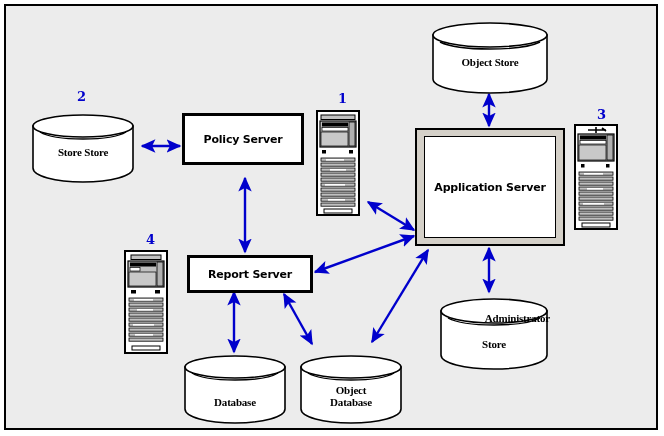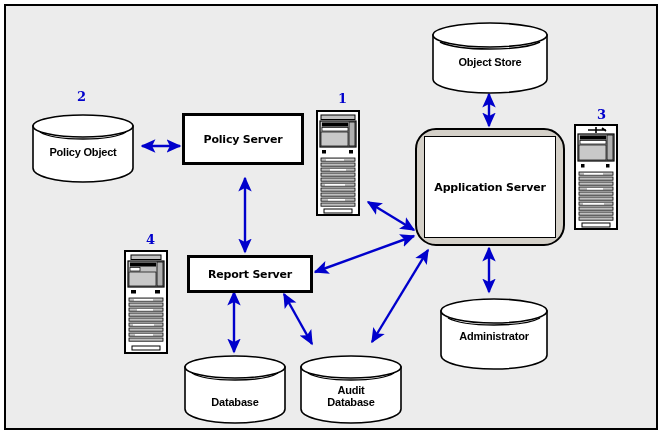--- a/index.html
+++ b/index.html
@@ -22,21 +22,21 @@
   #svg-layer{
     position:absolute;left:0;top:0;width:664px;height:436px;
     pointer-events:none;
   }
   
   .cyl{position:absolute;}
   .cyl .cyl-svg{position:absolute;left:0;top:0;}
   .cyl .cyl-label{
     position:absolute;left:0;right:0;
     text-align:center;
-    font-family:Liberation Sans, sans-serif;
+    font-family:Liberation Serif, serif;
     font-weight:bold;
     font-size:11px;
     color:#000;
     line-height:12px;
     letter-spacing:-0.2px;
   }
   
   .nodebox{
     position:absolute;
     background:#d4d0c8;
@@ -49,21 +49,21 @@
     box-sizing:border-box;
     width:100%;height:100%;
     display:flex;align-items:center;justify-content:center;
     text-align:center;
     font-family:"DejaVu Sans",sans-serif;
     font-weight:bold;
     font-size:11px;
     color:#000;
     letter-spacing:-0.2px;
   }
-  .nodebox.stacked{display:flex;flex-direction:column;gap:4px;padding:6px 7px;border-radius:21px;}
+  .nodebox.stacked{display:flex;flex-direction:column;gap:4px;padding:6px 7px;}
   .nodebox.stacked .inner{flex:1;}
   
   .tower{position:absolute;}
   
   .numlabel{
     position:absolute;
     font-family:"DejaVu Serif",serif;
     font-weight:bold;
     font-size:13px;
     color:#0000cc;
@@ -112,57 +112,58 @@
   <div class="numlabel" style="left:338px;top:92px;">1</div>
   <div class="numlabel" style="left:597px;top:108px;">3</div>
   <div class="numlabel" style="left:146px;top:233px;">4</div>
 
   <div class="cyl" style="left:30px;top:112px;width:106px;height:72px;">
     <svg class="cyl-svg" width="106" height="72" viewBox="0 0 106 72">
       <path d="M3,14 L3,56 C3,64 25,70 53,70 C81,70 103,64 103,56 L103,14 Z" fill="#ffffff" stroke="#000000" stroke-width="1.6"></path>
       <ellipse cx="53" cy="14" rx="50" ry="11" fill="#ffffff" stroke="#000000" stroke-width="1.6"></ellipse>
       <path d="M10,20 C18,25 32,27 53,27 C74,27 88,25 96,20" fill="none" stroke="#000000" stroke-width="1.4"></path>
     </svg>
-    <div class="cyl-label" style="top:34px;">Policy Object</div>
+    <div class="cyl-label" style="top:34px;">Store Store</div>
   </div>
 
   <div class="cyl" style="left:430px;top:20px;width:120px;height:76px;">
     <svg class="cyl-svg" width="120" height="76" viewBox="0 0 120 76">
       <path d="M3,15 L3,59 C3,67 28,73 60,73 C92,73 117,67 117,59 L117,15 Z" fill="#ffffff" stroke="#000000" stroke-width="1.6"></path>
       <ellipse cx="60" cy="15" rx="57" ry="12" fill="#ffffff" stroke="#000000" stroke-width="1.6"></ellipse>
       <path d="M10,22 C20,27 38,29 60,29 C82,29 100,27 110,22" fill="none" stroke="#000000" stroke-width="1.4"></path>
     </svg>
     <div class="cyl-label" style="top:36px;">Object Store</div>
   </div>
 
   <div class="cyl" style="left:438px;top:296px;width:112px;height:76px;">
     <svg class="cyl-svg" width="112" height="76" viewBox="0 0 112 76">
       <path d="M3,15 L3,59 C3,67 26,73 56,73 C86,73 109,67 109,59 L109,15 Z" fill="#ffffff" stroke="#000000" stroke-width="1.6"></path>
       <ellipse cx="56" cy="15" rx="53" ry="12" fill="#ffffff" stroke="#000000" stroke-width="1.6"></ellipse>
       <path d="M10,22 C19,27 36,29 56,29 C76,29 93,27 102,22" fill="none" stroke="#000000" stroke-width="1.4"></path>
     </svg>
-    <div class="cyl-label" style="top:34px;">Administrator</div>
+    <div class="cyl-label" style="top:16px;text-align:right;">Administrator</div>
+    <div class="cyl-label" style="top:42px;">Store</div>
   </div>
 
   <div class="cyl" style="left:182px;top:352px;width:106px;height:74px;">
     <svg class="cyl-svg" width="106" height="74" viewBox="0 0 106 74">
       <path d="M3,15 L3,57 C3,65 25,71 53,71 C81,71 103,65 103,57 L103,15 Z" fill="#ffffff" stroke="#000000" stroke-width="1.6"></path>
       <ellipse cx="53" cy="15" rx="50" ry="11" fill="#ffffff" stroke="#000000" stroke-width="1.6"></ellipse>
       <path d="M10,21 C18,26 32,28 53,28 C74,28 88,26 96,21" fill="none" stroke="#000000" stroke-width="1.4"></path>
     </svg>
     <div class="cyl-label" style="top:44px;">Database</div>
   </div>
 
   <div class="cyl" style="left:298px;top:352px;width:106px;height:74px;">
     <svg class="cyl-svg" width="106" height="74" viewBox="0 0 106 74">
       <path d="M3,15 L3,57 C3,65 25,71 53,71 C81,71 103,65 103,57 L103,15 Z" fill="#ffffff" stroke="#000000" stroke-width="1.6"></path>
       <ellipse cx="53" cy="15" rx="50" ry="11" fill="#ffffff" stroke="#000000" stroke-width="1.6"></ellipse>
       <path d="M10,21 C18,26 32,28 53,28 C74,28 88,26 96,21" fill="none" stroke="#000000" stroke-width="1.4"></path>
     </svg>
-    <div class="cyl-label" style="top:32px;">Audit</div>
+    <div class="cyl-label" style="top:32px;">Object</div>
     <div class="cyl-label" style="top:44px;">Database</div>
   </div>
 
   <div class="nodebox" style="left:182px;top:113px;width:122px;height:52px;">
     <div class="inner">Policy Server</div>
   </div>
 
   <div class="nodebox" style="left:187px;top:255px;width:126px;height:38px;">
     <div class="inner">Report Server</div>
   </div>

